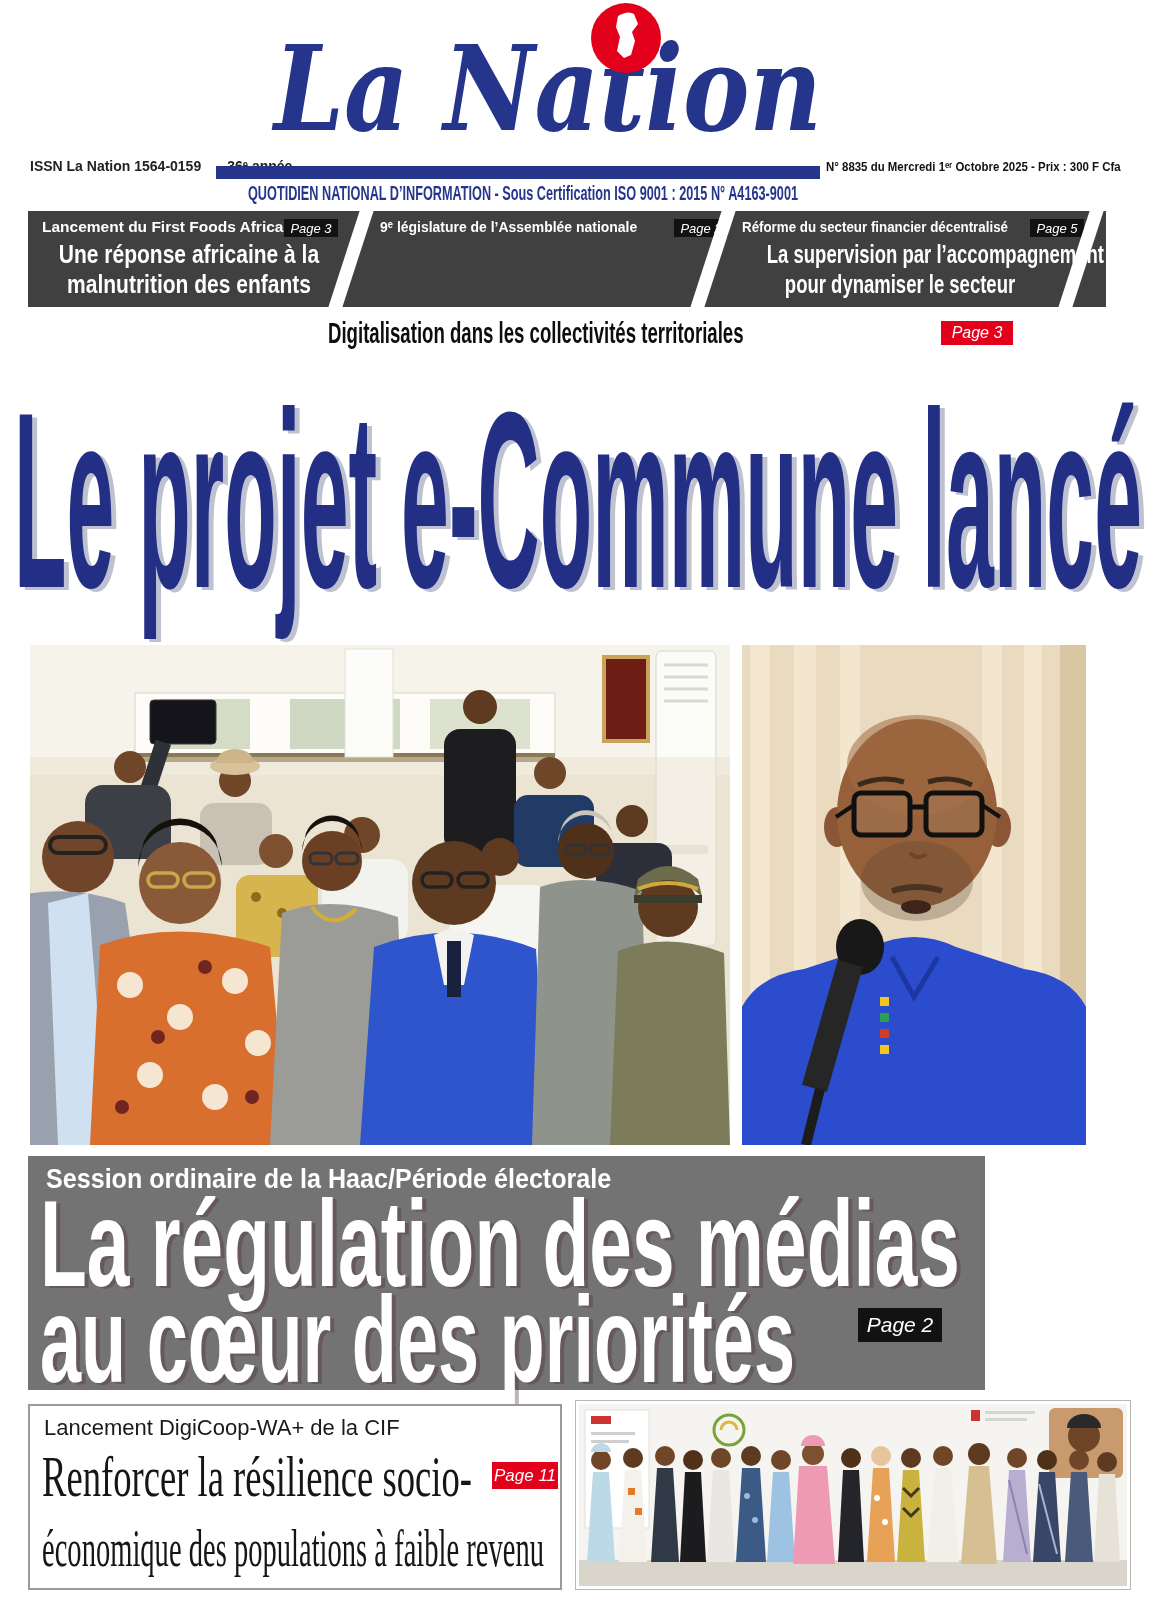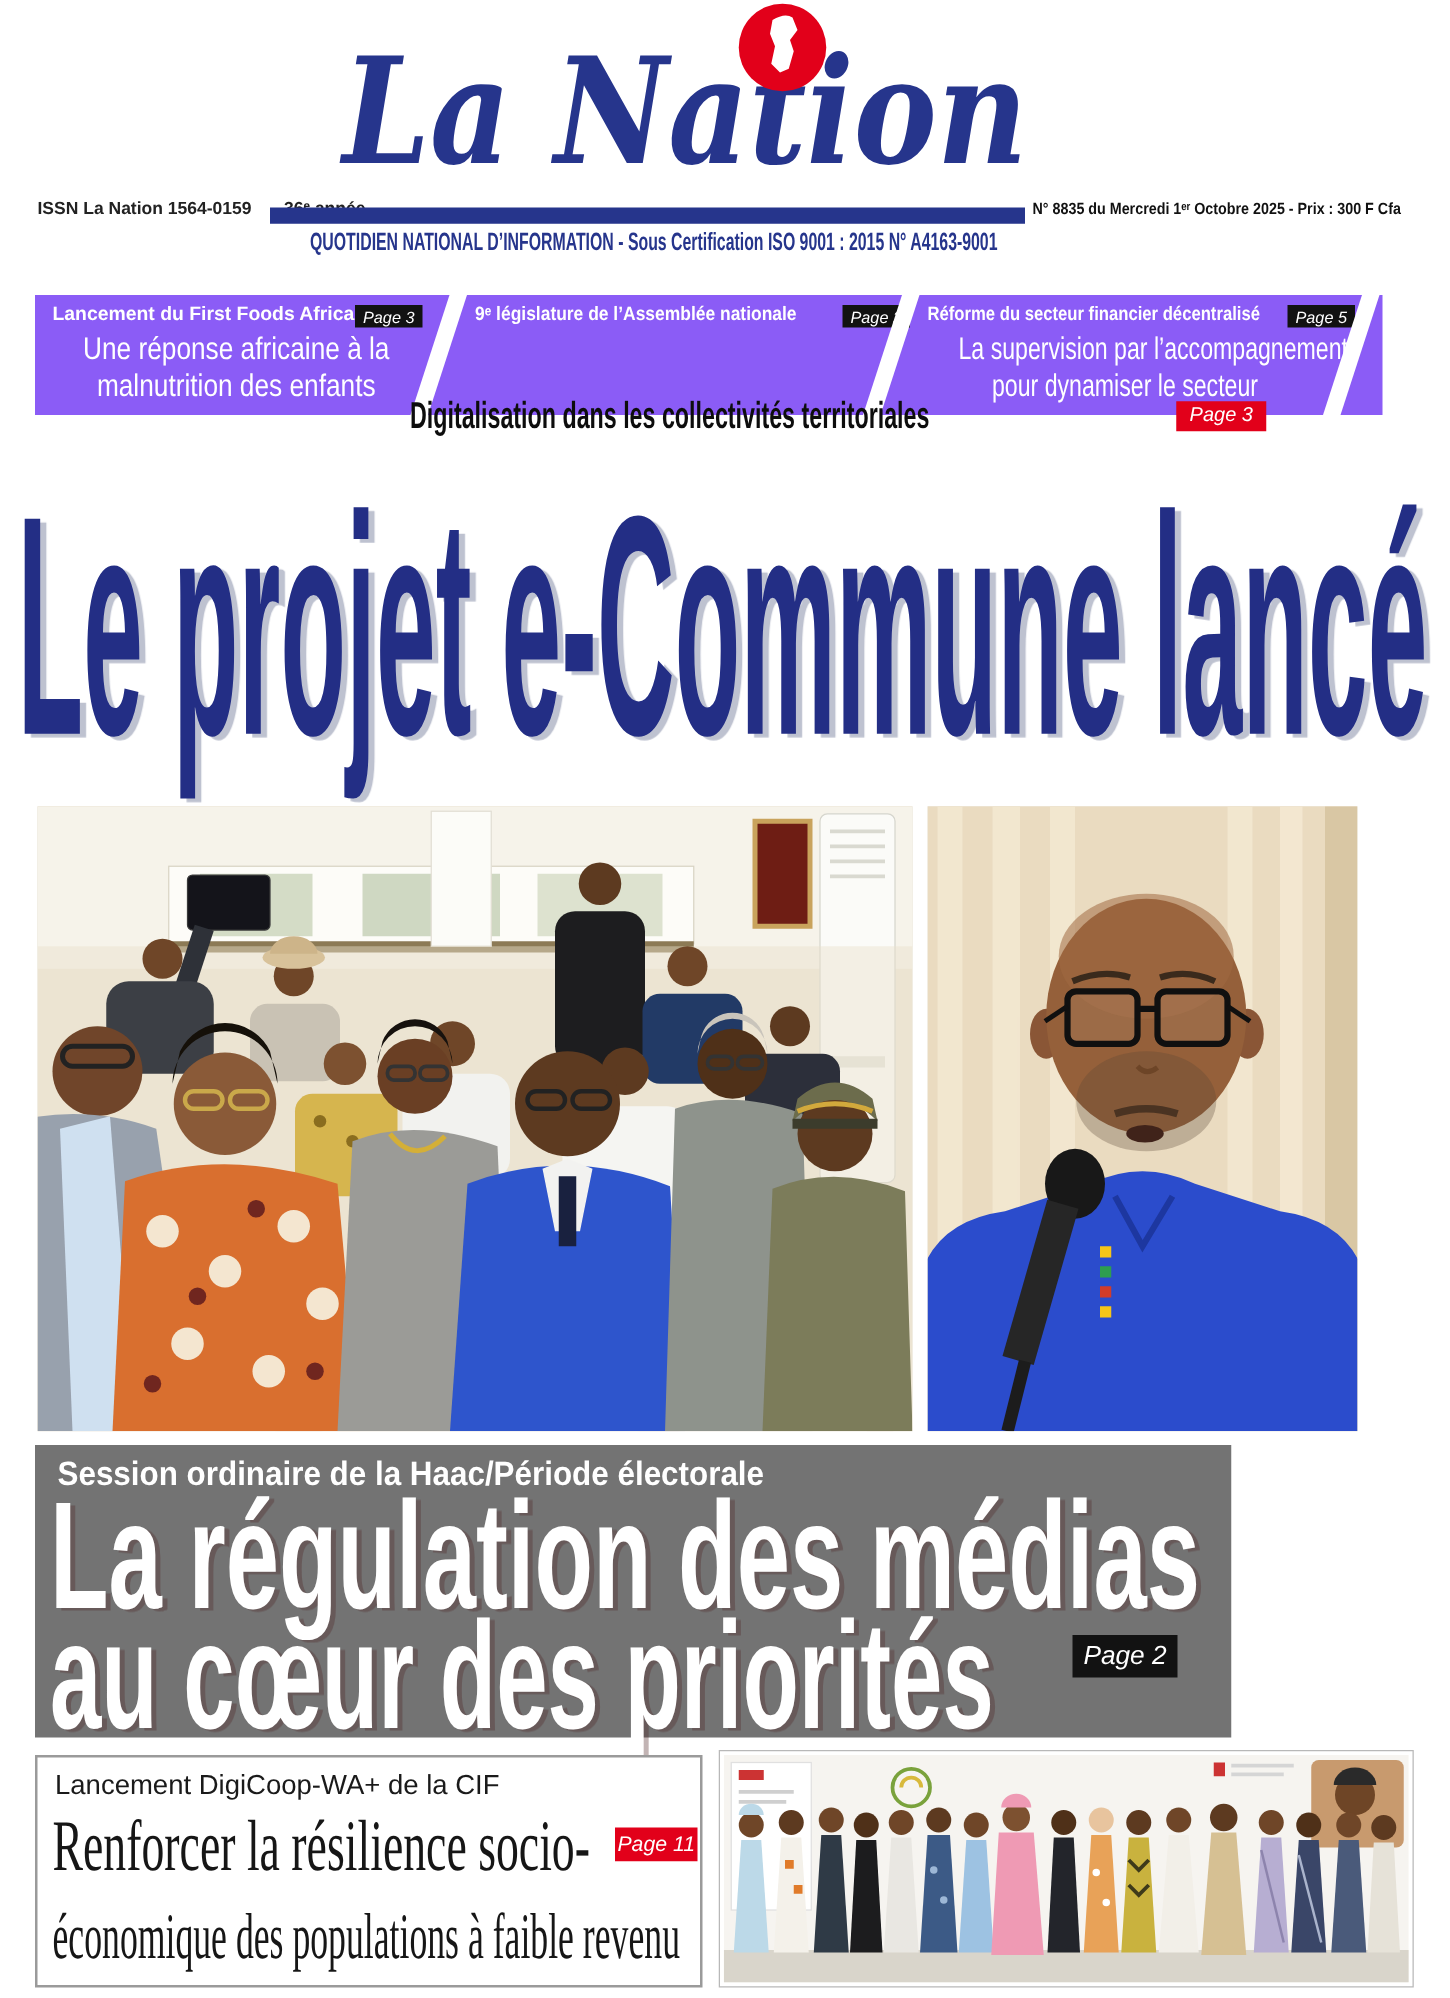--- a/index.html
+++ b/index.html
@@ -9,25 +9,25 @@
   
   .issn-row{position:absolute;left:30px;top:158px;font-size:14px;font-weight:bold;color:#222;
             display:flex;gap:26px;white-space:nowrap;align-items:flex-end;}
   .bluebar{position:absolute;left:216px;top:166px;width:604px;height:13px;background:#26358c;}
   .issue-info{position:absolute;left:826px;top:159px;font-size:13px;font-weight:bold;color:#111;
               white-space:nowrap;transform:scaleX(.88);transform-origin:left center;}
   .logo-svg{position:absolute;left:252px;top:0px;}
   .subtitle-svg{position:absolute;left:244px;top:180px;}
 
   
-  .band{position:absolute;left:28px;top:211px;width:1078px;height:96px;background:#8b5cf6;overflow:hidden;margin-top:25px;}
+  .band{position:absolute;left:28px;top:211px;width:1078px;height:96px;background:#404040;overflow:hidden;}
   .slash{position:absolute;top:-8px;height:112px;width:14px;background:#fff;transform:skewX(-18deg);}
   .t-kicker{position:absolute;top:7px;font-size:15.5px;font-weight:bold;color:#fff;white-space:nowrap;
             transform-origin:left center;}
-  .t-title{position:absolute;top:28px;text-align:center;color:#fff;font-weight:normal;font-size:25px;line-height:1.2;}
+  .t-title{position:absolute;top:28px;text-align:center;color:#fff;font-weight:bold;font-size:25px;line-height:1.2;}
   .t-line{display:block;white-space:nowrap;transform:scaleX(.84);transform-origin:center;}
   .t3 .t-line{transform:scaleX(.74);}
   .badge{position:absolute;display:flex;align-items:center;justify-content:center;
          font-style:italic;font-weight:normal;color:#fff;white-space:nowrap;}
   .badge.black{background:#121212;}
   .badge.red{background:#e2001a;}
 
   
   .lead-kicker{position:absolute;left:328px;top:316px;font-size:30px;font-weight:bold;color:#0d0d0d;
                white-space:nowrap;transform:scaleX(.62);transform-origin:left center;}

